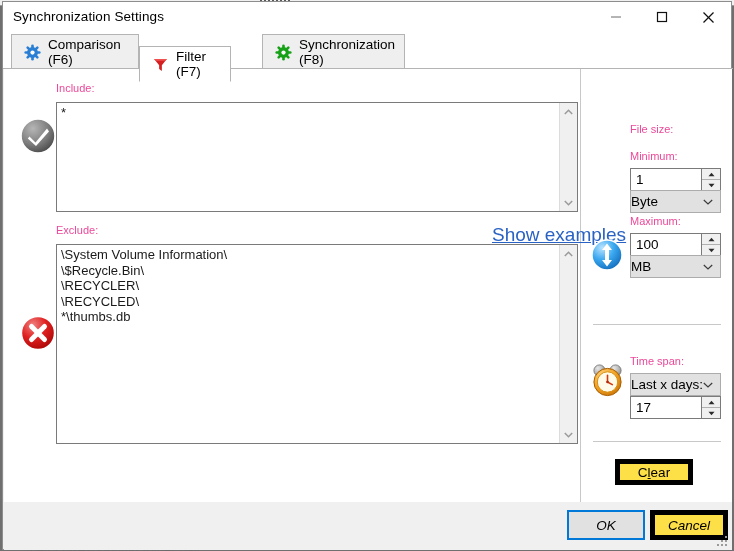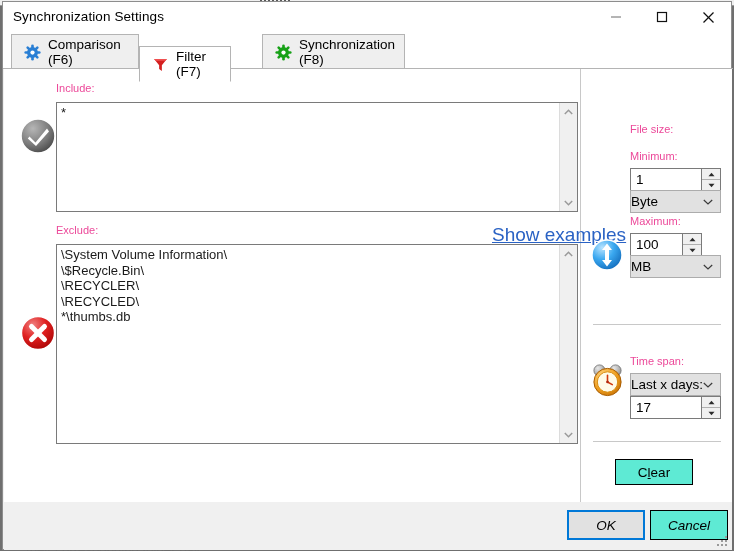--- a/index.html
+++ b/index.html
@@ -157,22 +157,22 @@
     background: #e1e1e1;
     border: 1px solid #acacac;
     box-sizing: border-box;
     display: flex; align-items: center;
   }
   .combo .val { font-size: 13.5px; color: #000; }
   .combo .chev { position:absolute; right: 7px; top: 0; bottom:0; display:flex; align-items:center; }
 
   .btn {
     position: absolute;
-    background: #5eead4;
-    border: 1px solid #000000;
+    background: #fde047;
+    border: 5px solid #000000;
     box-sizing: border-box;
     display: flex; align-items: center; justify-content: center;
     font-size: 13.5px; color: #000;
   }
   .btn.primary {
     background: #e1e1e1;
     border: 2px solid #0078d7;
   }
 
   .hint {
@@ -380,21 +380,21 @@
       <div class="combo" style="left:626px; top:121px; width:91px;">
         <span class="val">Byte</span>
         <span class="chev">
           <svg width="10" height="6" viewBox="0 0 10 6">
               <path d="M0.8 1 L5 5 L9.2 1" fill="none" stroke="#3a3a3a" stroke-width="1.2"></path>
             </svg>
         </span>
       </div>
 
       <div class="field-label" style="left:626px; top:146px;">Maximum:</div>
-      <div class="spin" style="left:626px; top:164px; width:72px;align-items:center;">
+      <div class="spin" style="left:626px; top:164px; width:91px;align-items:center;">
         <span class="val">100</span>
         <div class="btns">
           <div>
             <svg width="7" height="5" viewBox="0 0 7 5">
                 <path d="M0.5 4.2 L3.5 0.8 L6.5 4.2 Z" fill="#2b2b2b"></path>
               </svg>
           </div>
           <div>
             <svg width="7" height="5" viewBox="0 0 7 5">
                 <path d="M0.5 0.8 L3.5 4.2 L6.5 0.8 Z" fill="#2b2b2b"></path>

